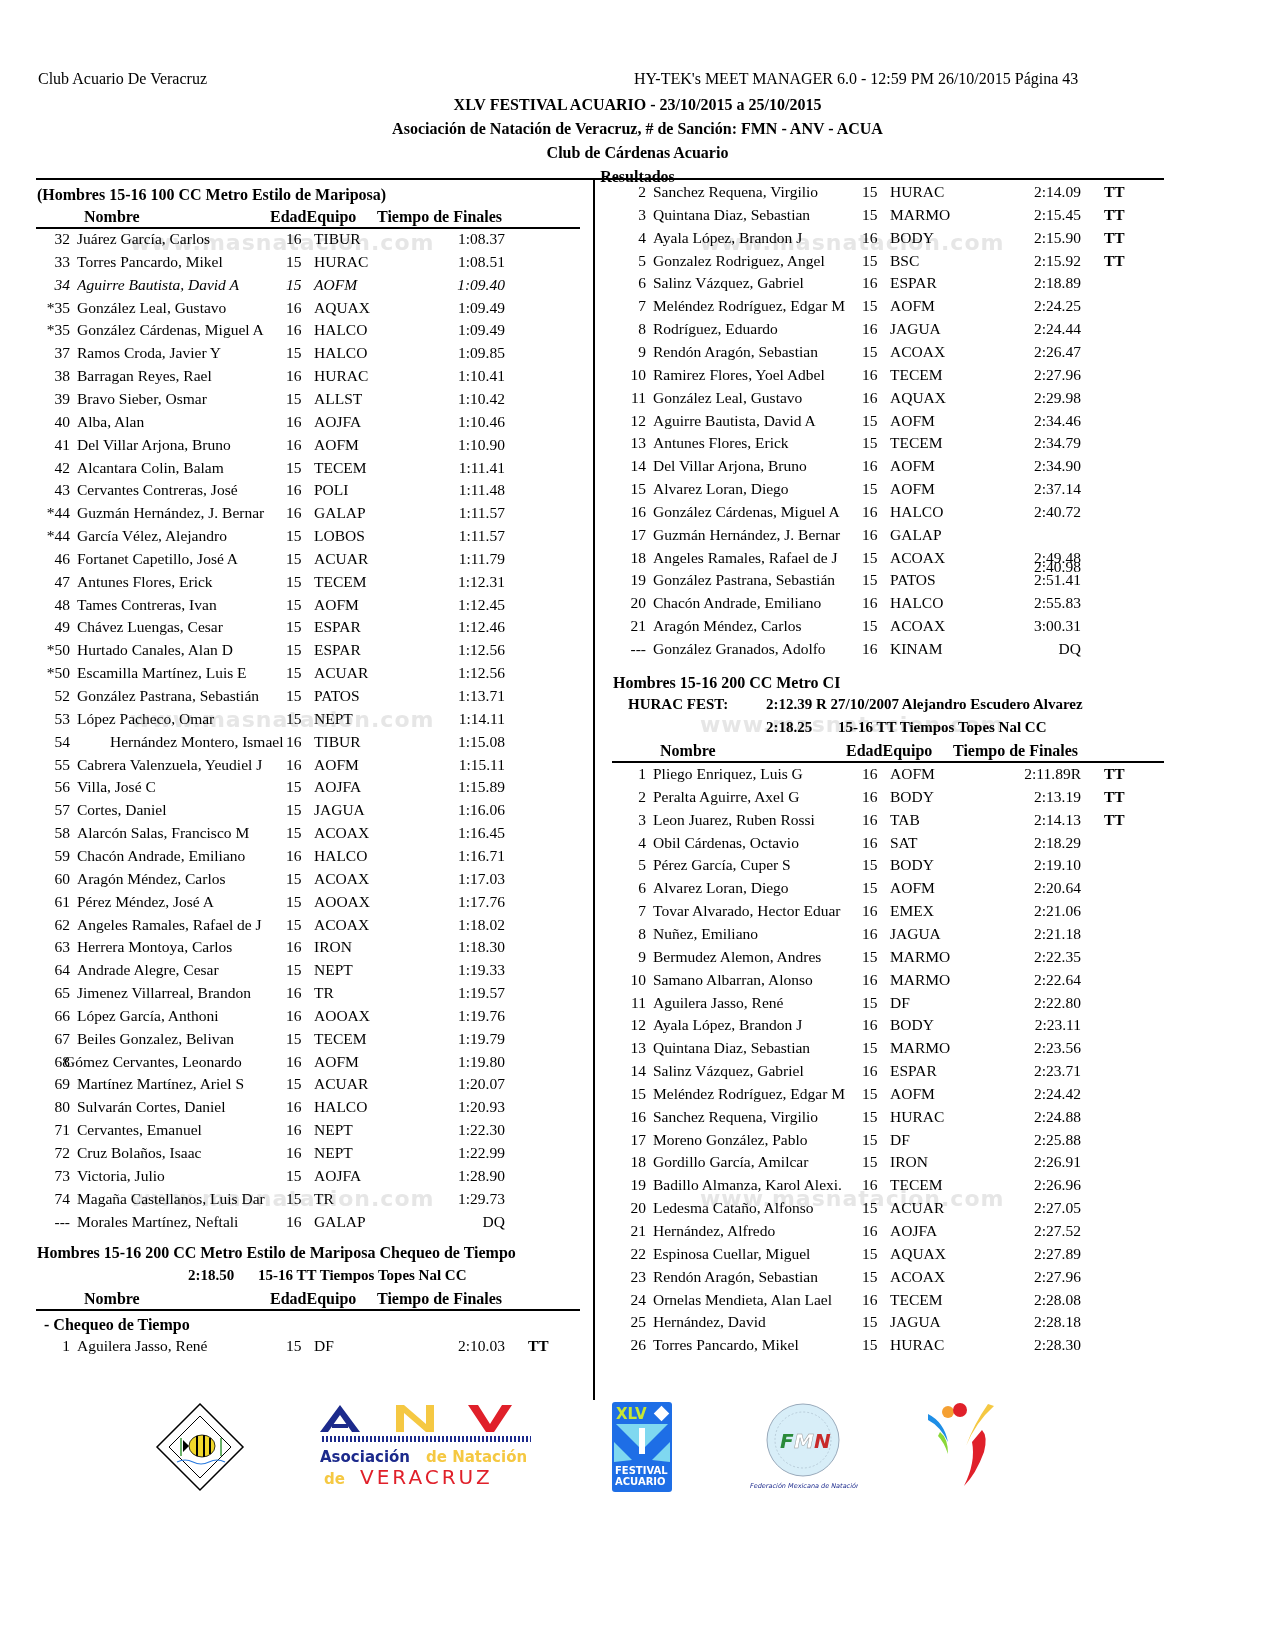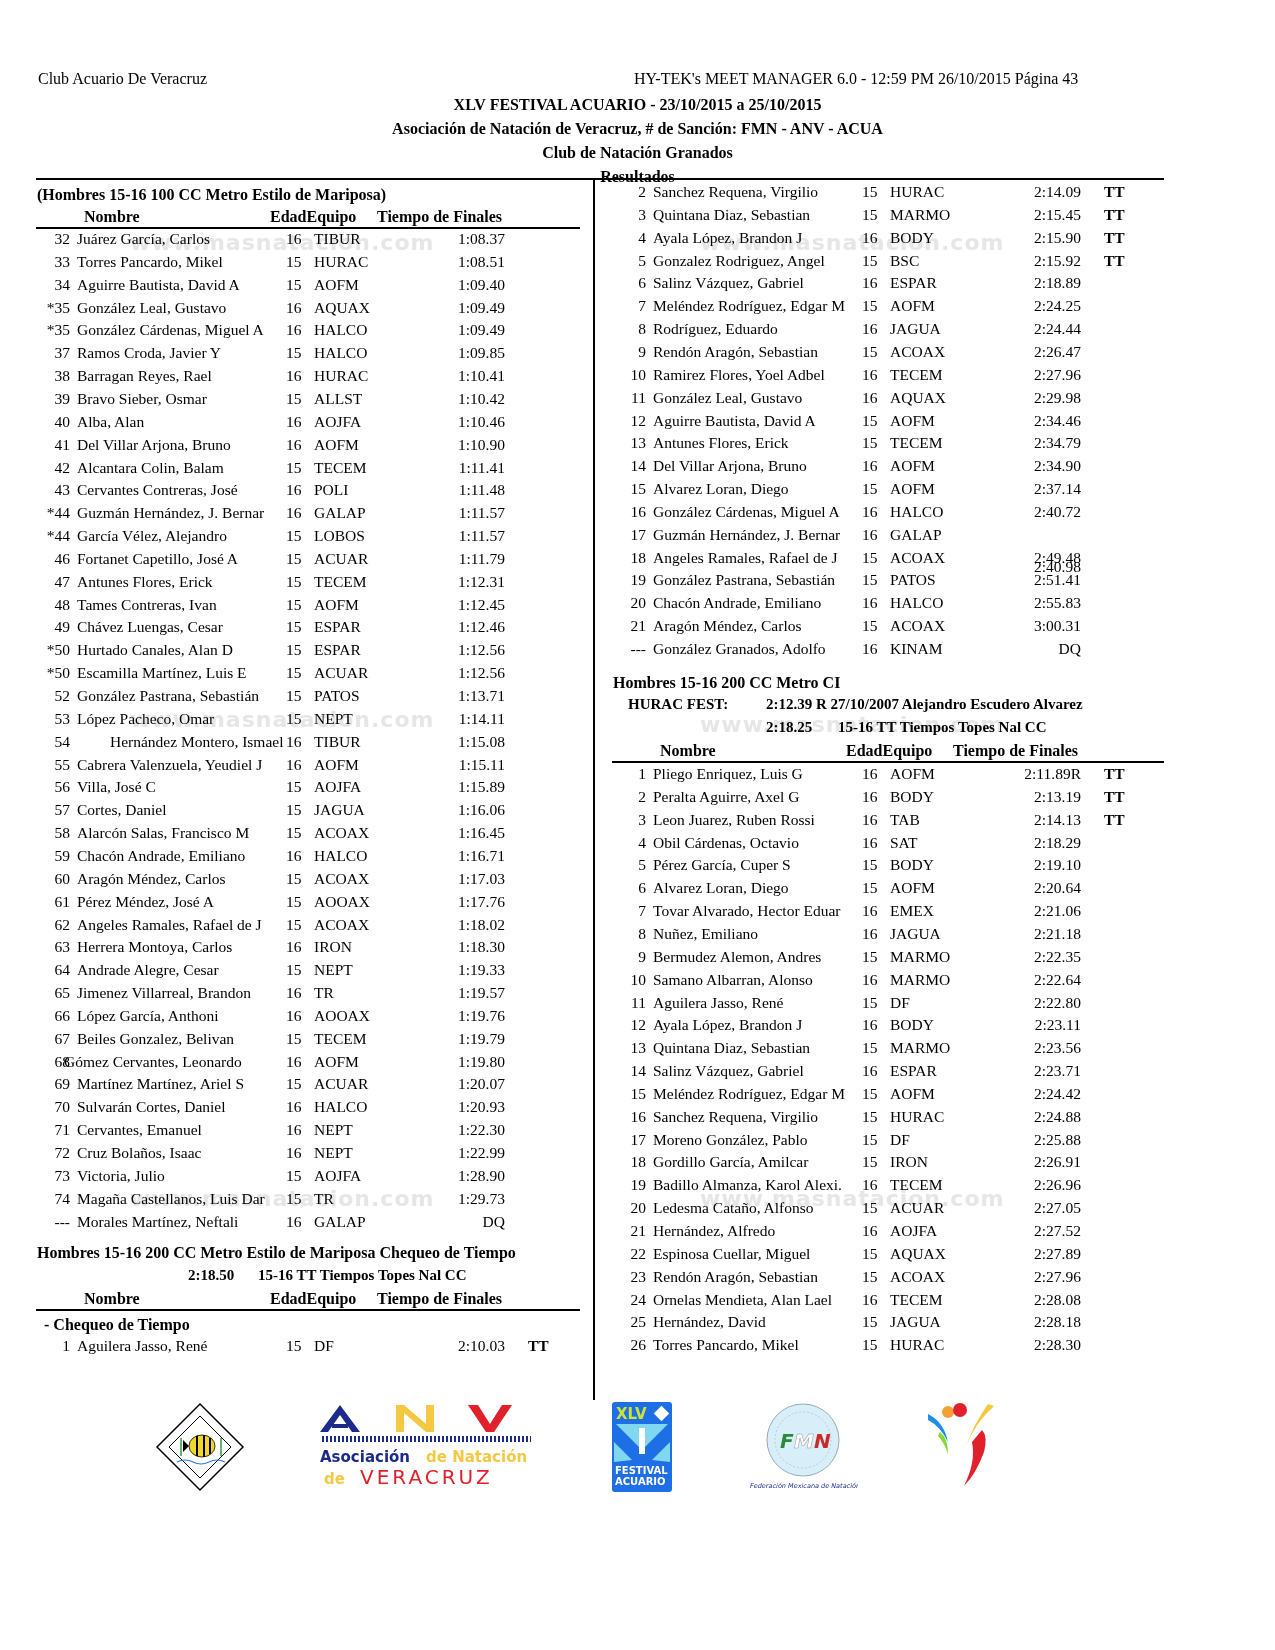--- a/index.html
+++ b/index.html
@@ -30,21 +30,21 @@
   .wm { position: absolute; color: #e6e6e6; font-family: "DejaVu Sans", sans-serif; font-weight: bold; font-size: 22px; letter-spacing: 1px; z-index: 0; }
   .logo { position: absolute; }
 </style>
 </head>
 <body>
 
 <div class="abs hdr-left">Club Acuario De Veracruz</div>
 <div class="abs hdr-right">HY-TEK's MEET MANAGER 6.0 - 12:59 PM  26/10/2015  Página 43</div>
 <div class="center t1">XLV  FESTIVAL ACUARIO - 23/10/2015 a 25/10/2015</div>
 <div class="center t2">Asociación de Natación de Veracruz, # de Sanción: FMN - ANV - ACUA</div>
-<div class="center t3">Club de Natación Granados</div>
+<div class="center t3">Club de Cárdenas Acuario</div>
 <div class="center t4">Resultados</div>
 
 <div class="hr" style="left:36px; top:178px; width:1128px;"></div>
 <div class="vr" style="left:593px; top:178px; height:1222px;"></div>
 
 <div class="wm" style="left:130px; top:230px;">www.masnatacion.com</div>
 <div class="wm" style="left:130px; top:707px;">www.masnatacion.com</div>
 <div class="wm" style="left:130px; top:1186px;">www.masnatacion.com</div>
 <div class="wm" style="left:700px; top:230px;">www.masnatacion.com</div>
 <div class="wm" style="left:700px; top:712px;">www.masnatacion.com</div>
@@ -67,21 +67,21 @@
       <span class="mark" style="left: 498px;"></span>
     </div>
     <div class="row" style="left: 30px; top: 252.85px; width: 560px;">
       <span class="place" style="left: 0px;">33</span>
       <span class="name" style="left: 47px;">Torres Pancardo, Mikel</span>
       <span class="age" style="left: 256px;">15</span>
       <span class="team" style="left: 284px;">HURAC</span>
       <span class="time" style="left: 395px;">1:08.51</span>
       <span class="mark" style="left: 498px;"></span>
     </div>
-    <div class="row" style="left: 30px; top: 275.7px; width: 560px;">
+    <div class="row" style="left: 30px; top: 275.7px; width: 560px; font-style: italic;">
       <span class="place" style="left: 0px;">34</span>
       <span class="name" style="left: 47px;">Aguirre Bautista, David A</span>
       <span class="age" style="left: 256px;">15</span>
       <span class="team" style="left: 284px;">AOFM</span>
       <span class="time" style="left: 395px;">1:09.40</span>
       <span class="mark" style="left: 498px;"></span>
     </div>
     <div class="row" style="left: 30px; top: 298.55px; width: 560px;">
       <span class="place" style="left: 0px;">*35</span>
       <span class="name" style="left: 47px;">González Leal, Gustavo</span>
@@ -356,21 +356,21 @@
     </div>
     <div class="row" style="left: 30px; top: 1075.45px; width: 560px;">
       <span class="place" style="left: 0px;">69</span>
       <span class="name" style="left: 47px;">Martínez Martínez, Ariel S</span>
       <span class="age" style="left: 256px;">15</span>
       <span class="team" style="left: 284px;">ACUAR</span>
       <span class="time" style="left: 395px;">1:20.07</span>
       <span class="mark" style="left: 498px;"></span>
     </div>
     <div class="row" style="left: 30px; top: 1098.3px; width: 560px;">
-      <span class="place" style="left: 0px;">70</span>
+      <span class="place" style="left: 0px;">80</span>
       <span class="name" style="left: 47px;">Sulvarán Cortes, Daniel</span>
       <span class="age" style="left: 256px;">16</span>
       <span class="team" style="left: 284px;">HALCO</span>
       <span class="time" style="left: 395px;">1:20.93</span>
       <span class="mark" style="left: 498px;"></span>
     </div>
     <div class="row" style="left: 30px; top: 1121.15px; width: 560px;">
       <span class="place" style="left: 0px;">71</span>
       <span class="name" style="left: 47px;">Cervantes, Emanuel</span>
       <span class="age" style="left: 256px;">16</span>

